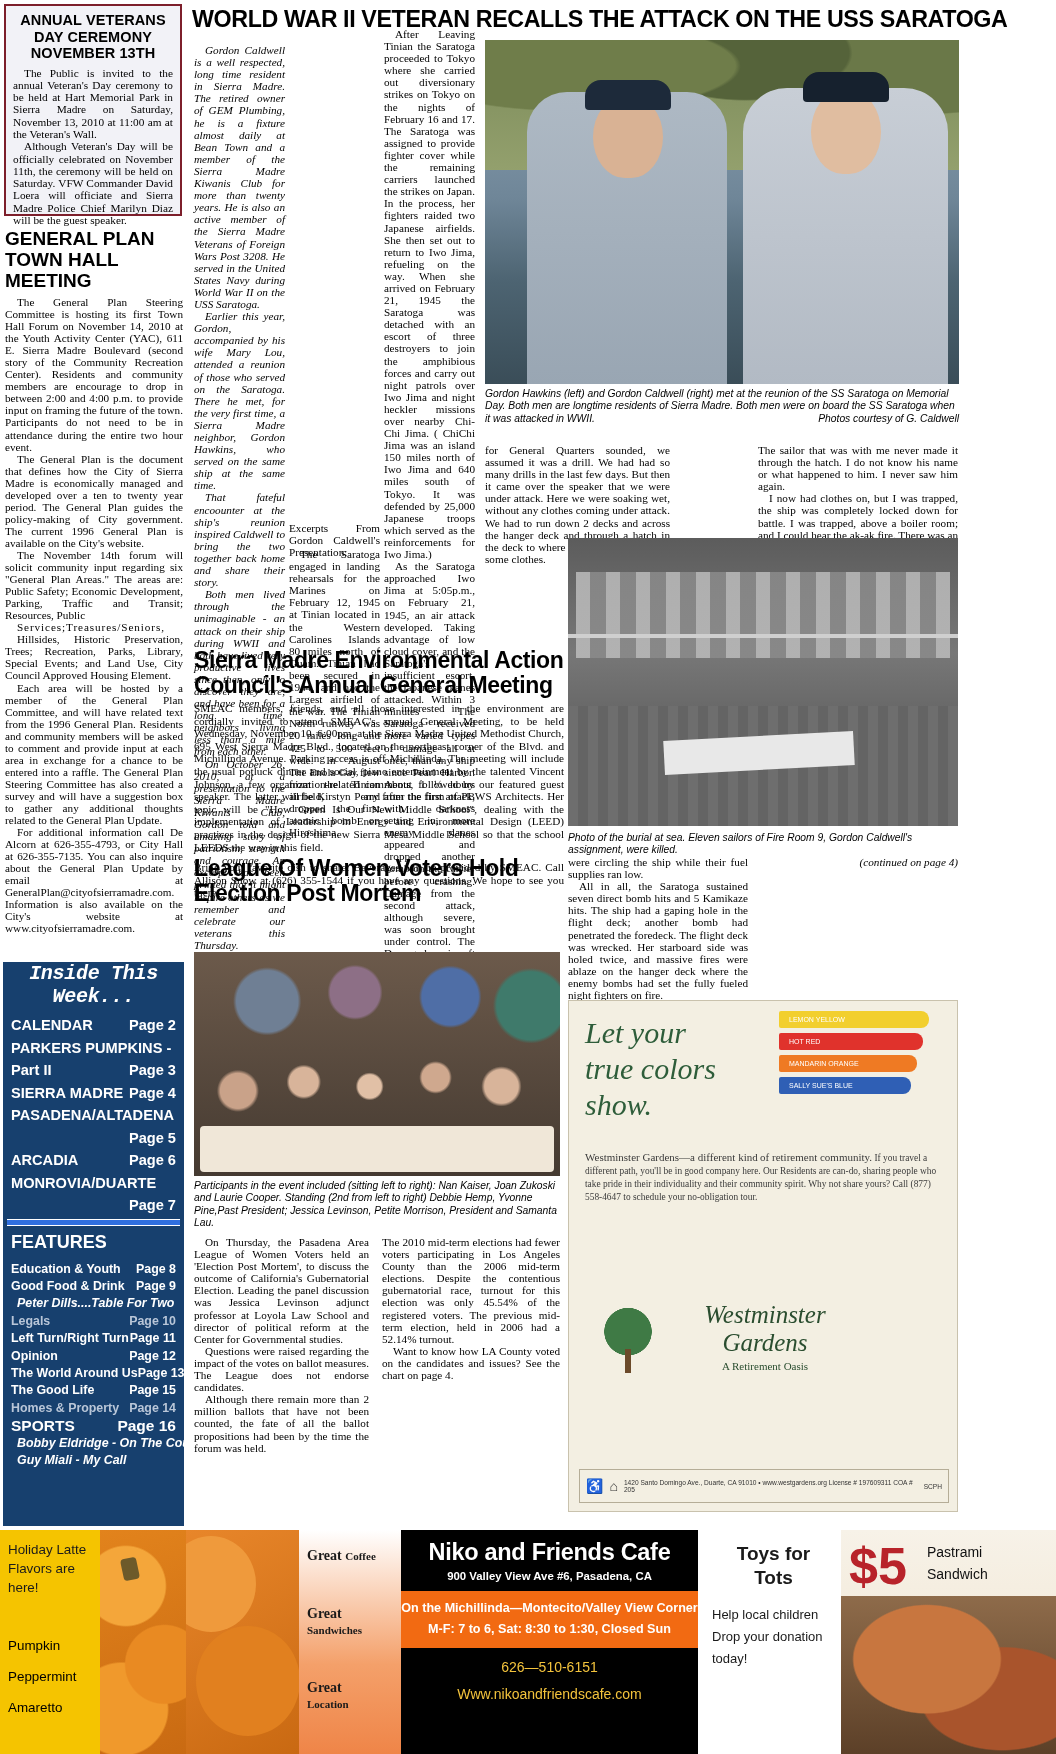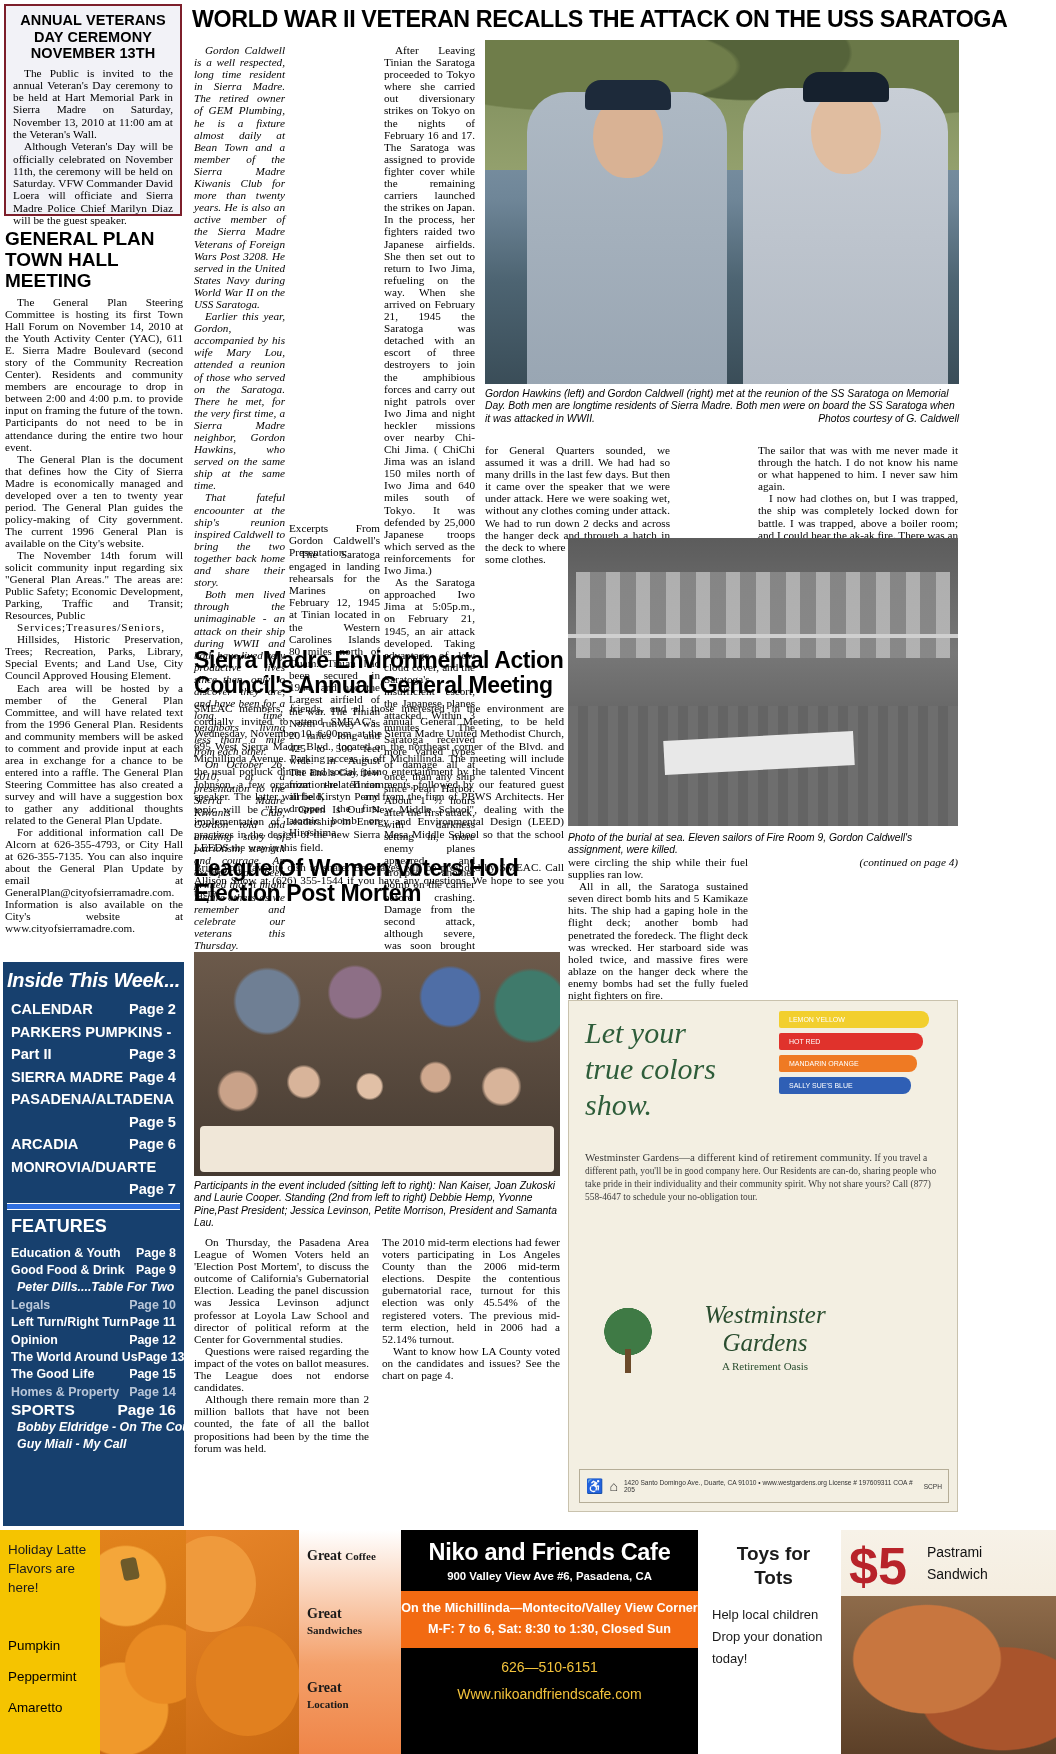--- a/index.html
+++ b/index.html
@@ -23,22 +23,22 @@
   .vet-body p{margin:0;text-indent:11px;}
 
   .gp-title{position:absolute;left:5px;top:228px;width:176px;
       font-family:"Liberation Sans",sans-serif;font-weight:bold;font-size:19px;line-height:21px;}
   .gp-body{position:absolute;left:5px;top:296px;width:178px;font-size:11.2px;line-height:12.05px;text-align:justify;}
   .gp-body p{margin:0;text-indent:12px;}
   .gp-body p.spaced{letter-spacing:.9px;}
 
   
   .itw{position:absolute;left:3px;top:962px;width:181px;height:564px;background:#17406e;color:#fff;}
-  .itw-head{font-family:Liberation Sans, sans-serif;font-weight:bold;font-style:italic;font-size:20px;
-      text-align:center;padding-top:7px;letter-spacing:-.3px;}
+  .itw-head{font-family:Liberation Mono, monospace;font-weight:bold;font-style:italic;font-size:20px;
+      text-align:center;letter-spacing:-.3px;}
   .itw ul{list-style:none;margin:0;padding:6px 8px 0 8px;}
   .itw li{display:flex;justify-content:space-between;font-family:"Liberation Sans",sans-serif;
       font-weight:bold;font-size:14.6px;line-height:22.5px;white-space:nowrap;}
   .itw li.wrapline{display:block;}
   .itw li .pg{font-weight:bold;}
   .itw .rule{height:5px;background:#2f6fe0;border-top:1px solid #fff;border-bottom:1px solid #fff;margin:2px 4px 4px 4px;}
   .itw .feat{font-family:"Liberation Sans",sans-serif;font-weight:bold;font-size:18px;padding:2px 8px 2px 8px;}
   .itw ul.small li{font-size:12.4px;line-height:17.4px;}
   .itw ul.small li.dim{color:#b9c6d8;}
   .itw ul.small li.ital{font-style:italic;display:block;text-align:left;padding-left:6px;}
@@ -308,21 +308,21 @@
   </div>
 
   <div class="col c2 body-txt" style="top:522px;height:110px;">
     <p class="noind">Excerpts From Gordon Caldwell's Presentation:</p>
   </div>
 
   <div class="col body-txt" style="left:289px;top:548px;width:91px;height:100px;">
     <p>The Saratoga engaged in landing rehearsals for the Marines on February 12, 1945 at Tinian located in the Western Carolines Islands 80 miles north of Guam.  Tinian had been secured in 1944, and had  the  Largest airfield of the war. The Tinian North runway was 20 miles long and 425 to 500 feet wide. In August The Enola Gay flew from the Tinian airfield, and dropped the first atomic bomb on Hiroshima.</p>
   </div>
 
-  <div class="col body-txt" style="left:384px;top:44px;width:91px;height:600px;">
+  <div class="col body-txt" style="left:384px;top:28px;width:91px;height:600px;">
     <p>After Leaving Tinian the Saratoga proceeded to Tokyo where she carried out diversionary strikes on Tokyo on the nights of February 16 and 17.  The Saratoga was assigned to provide fighter cover while the remaining carriers launched the strikes on Japan.  In the process, her fighters raided two Japanese airfields. She then set out to return to Iwo Jima, refueling on the way. When she arrived on February 21, 1945 the Saratoga was detached with an escort of three destroyers to join the amphibious forces and carry out night patrols over Iwo Jima and night heckler missions over nearby Chi-Chi Jima. ( ChiChi Jima was an island 150 miles north of Iwo Jima and 640 miles south of Tokyo. It was defended by 25,000 Japanese troops which served as the reinforcements for Iwo Jima.)</p>
     <p>As the Saratoga approached Iwo Jima at 5:05p.m., on February 21, 1945, an air attack developed.  Taking advantage of low cloud cover, and the Saratoga's insufficient escort, the Japanese planes attacked.  Within 3 minutes The Saratoga received more varied types of damage all at once, than any ship since Pearl Harbor.  About 1 ½ hours after the first attack, with darkness setting in, more enemy planes appeared and dropped another bomb on the carrier before crashing. Damage from the second attack, although severe, was soon brought under control. The Damaged aircraft and debris were jettisoned overboard and the ship was able to receive its airborne pilots who</p>
   </div>
 
   <div class="photo" id="photo-vets">
     <div class="tree"></div>
     <div class="manL"></div>
     <div class="manR"></div>
     <div class="headL"></div>
     <div class="headR"></div>

